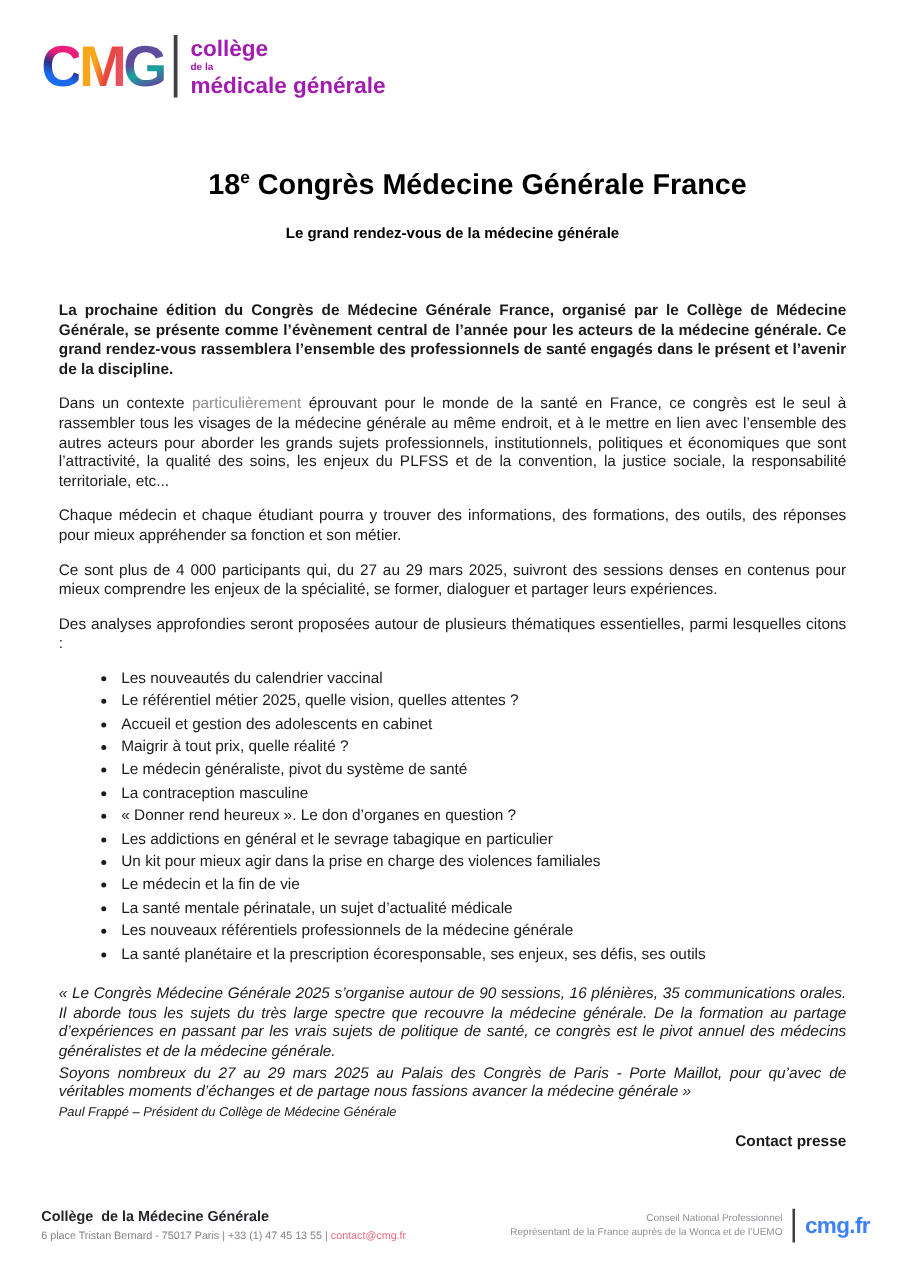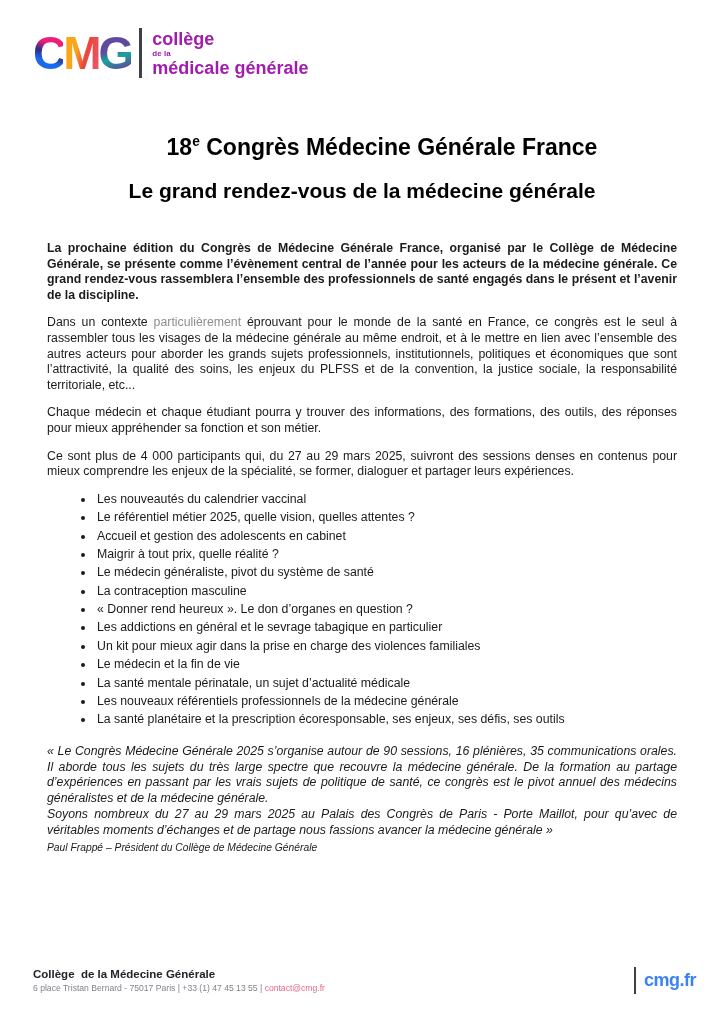--- a/index.html
+++ b/index.html
@@ -47,21 +47,21 @@
   }
   .logo-text { line-height: 1; color: #a21caf; }
   .logo-text .lt1 { font-size: 18px; font-weight: 800; }
   .logo-text .lt2 { font-size: 8px; font-weight: 700; margin: 2px 0 1px; }
   .logo-text .lt3 { font-size: 18px; font-weight: 800; }
 
   
   .title-block { position: absolute; top: 134px; left: 0; right: 0; text-align: center; color: #000; }
   .doc-title { font-size: 23px; font-weight: 700; margin: 0; padding-left: 40px; }
   .doc-title sup { font-size: 60%; }
-  .doc-subtitle { font-size: 21px; font-weight: 700; margin: 18px 0 0; }
+  .doc-subtitle { font-size: 12px; font-weight: 700; margin: 18px 0 0; }
 
   
   .doc-body {
     position: absolute;
     top: 241px;
     left: 47px;
     width: 630px;
     font-size: 12.3px;
     line-height: 15.6px;
     text-align: justify;
@@ -152,20 +152,21 @@
 
   <div class="doc-body">
     <p class="p-bold">La prochaine édition du Congrès de Médecine Générale France, organisé par le Collège de Médecine Générale, se présente comme l’évènement central de l’année pour les acteurs de la médecine générale. Ce grand rendez-vous rassemblera l’ensemble des professionnels de santé engagés dans le présent et l’avenir de la discipline.</p>
 
     <p><span>Dans un contexte </span><span class="word-muted">particulièrement</span><span> éprouvant pour le monde de la santé en France, ce congrès est le seul à rassembler tous les visages de la médecine générale au même endroit, et à le mettre en lien avec l’ensemble des autres acteurs pour aborder les grands sujets professionnels, institutionnels, politiques et économiques que sont l’attractivité, la qualité des soins, les enjeux du PLFSS et de la convention, la justice sociale, la responsabilité territoriale, etc...</span></p>
 
     <p>Chaque médecin et chaque étudiant pourra y trouver des informations, des formations, des outils, des réponses pour mieux appréhender sa fonction et son métier.</p>
 
     <p>Ce sont plus de 4 000 participants qui, du 27 au 29 mars 2025, suivront des sessions denses en contenus pour mieux comprendre les enjeux de la spécialité, se former, dialoguer et partager leurs expériences.</p>
 
+    <p>Des analyses approfondies seront proposées autour de plusieurs thématiques essentielles, parmi lesquelles citons :</p>
 
     <ul class="topics">
       <li>Les nouveautés du calendrier vaccinal</li>
       <li>Le référentiel métier 2025, quelle vision, quelles attentes ?</li>
       <li>Accueil et gestion des adolescents en cabinet</li>
       <li>Maigrir à tout prix, quelle réalité ?</li>
       <li>Le médecin généraliste, pivot du système de santé</li>
       <li>La contraception masculine</li>
       <li>« Donner rend heureux ». Le don d’organes en question ?</li>
       <li>Les addictions en général et le sevrage tabagique en particulier</li>
@@ -177,26 +178,31 @@
     </ul>
 
     <div class="quote">
       <p>« Le Congrès Médecine Générale 2025 s’organise autour de 90 sessions, 16 plénières, 35 communications orales. Il aborde tous les sujets du très large spectre que recouvre la médecine générale. De la formation au partage d’expériences en passant par les vrais sujets de politique de santé, ce congrès est le pivot annuel des médecins généralistes et de la médecine générale.</p>
       <p>Soyons nombreux du 27 au 29 mars 2025 au Palais des Congrès de Paris - Porte Maillot, pour qu’avec de véritables moments d’échanges et de partage nous fassions avancer la médecine générale »</p>
       <div class="quote-attribution">Paul Frappé – Président du Collège de Médecine Générale</div>
     </div>
   </div>
 
   <div class="contact-block">
+    <div class="contact-label">Contact presse</div>
   </div>
 
   <div class="footer">
     <div class="footer-left">
       <div class="footer-org">Collège  de la Médecine Générale</div>
       <div class="footer-address"><span>6 place Tristan Bernard - 75017 Paris | +33 (1) 47 45 13 55 | </span><a href="#" class="footer-email">contact@cmg.fr</a></div>
     </div>
     <div class="footer-right">
+      <div class="footer-right-text">
+        <div>Conseil National Professionnel</div>
+        <div>Représentant de la France auprès de la Wonca et de l’UEMO</div>
+      </div>
       <div class="footer-right-divider"></div>
       <a href="#" class="footer-site">cmg.fr</a>
     </div>
   </div>
 
 </div>
 
 </body></html>

